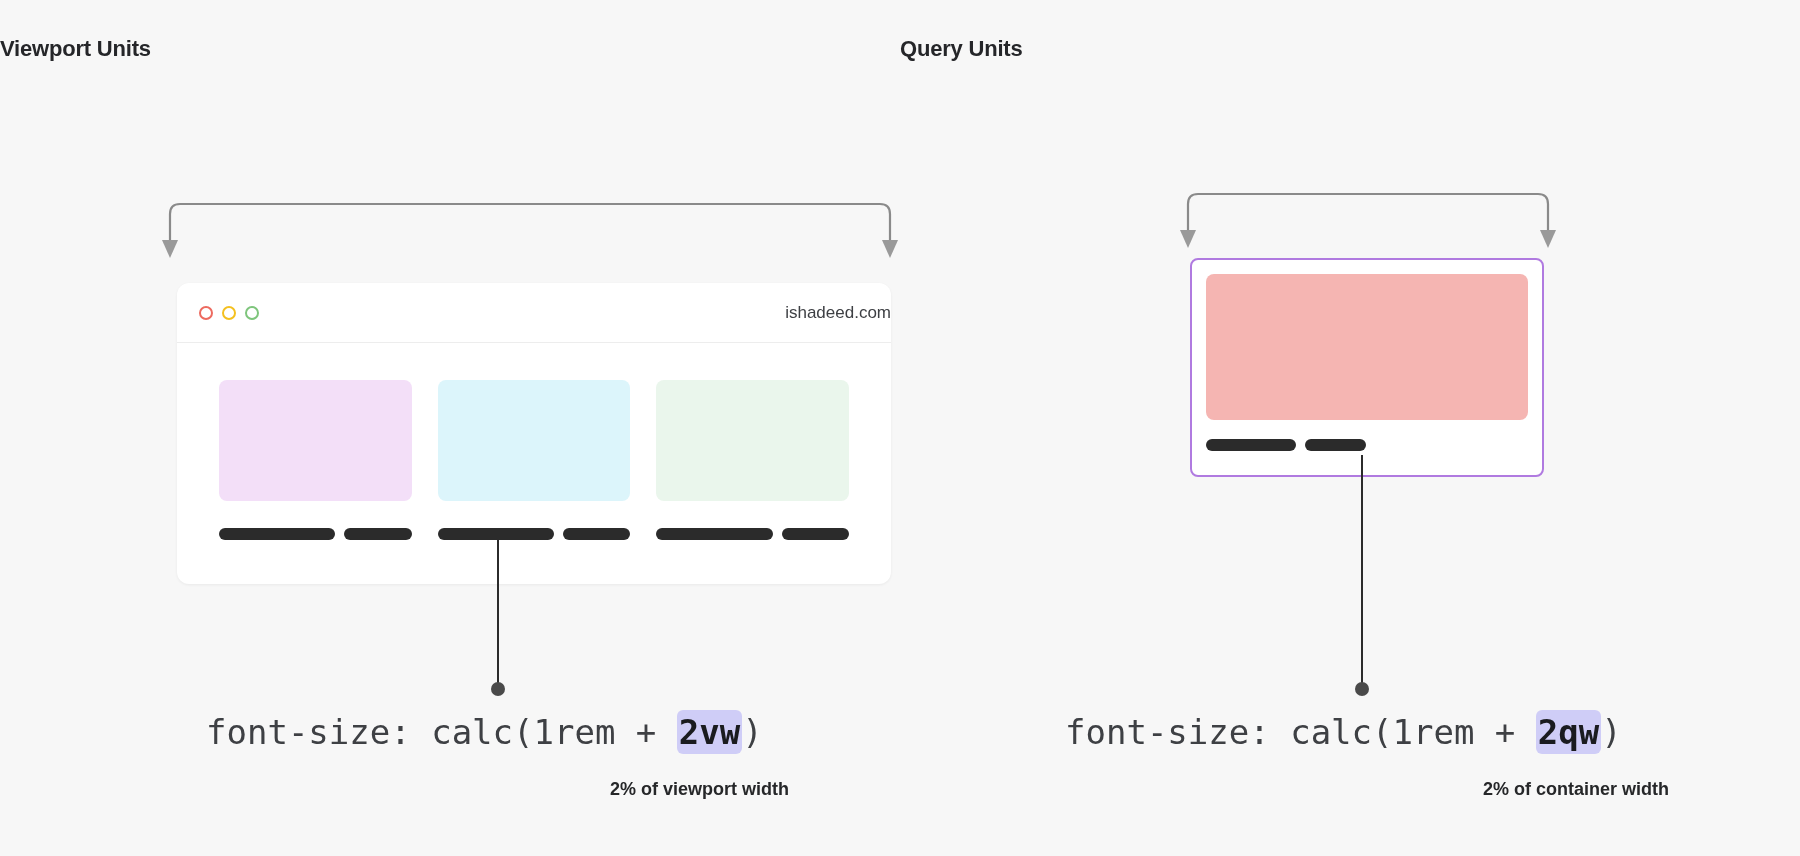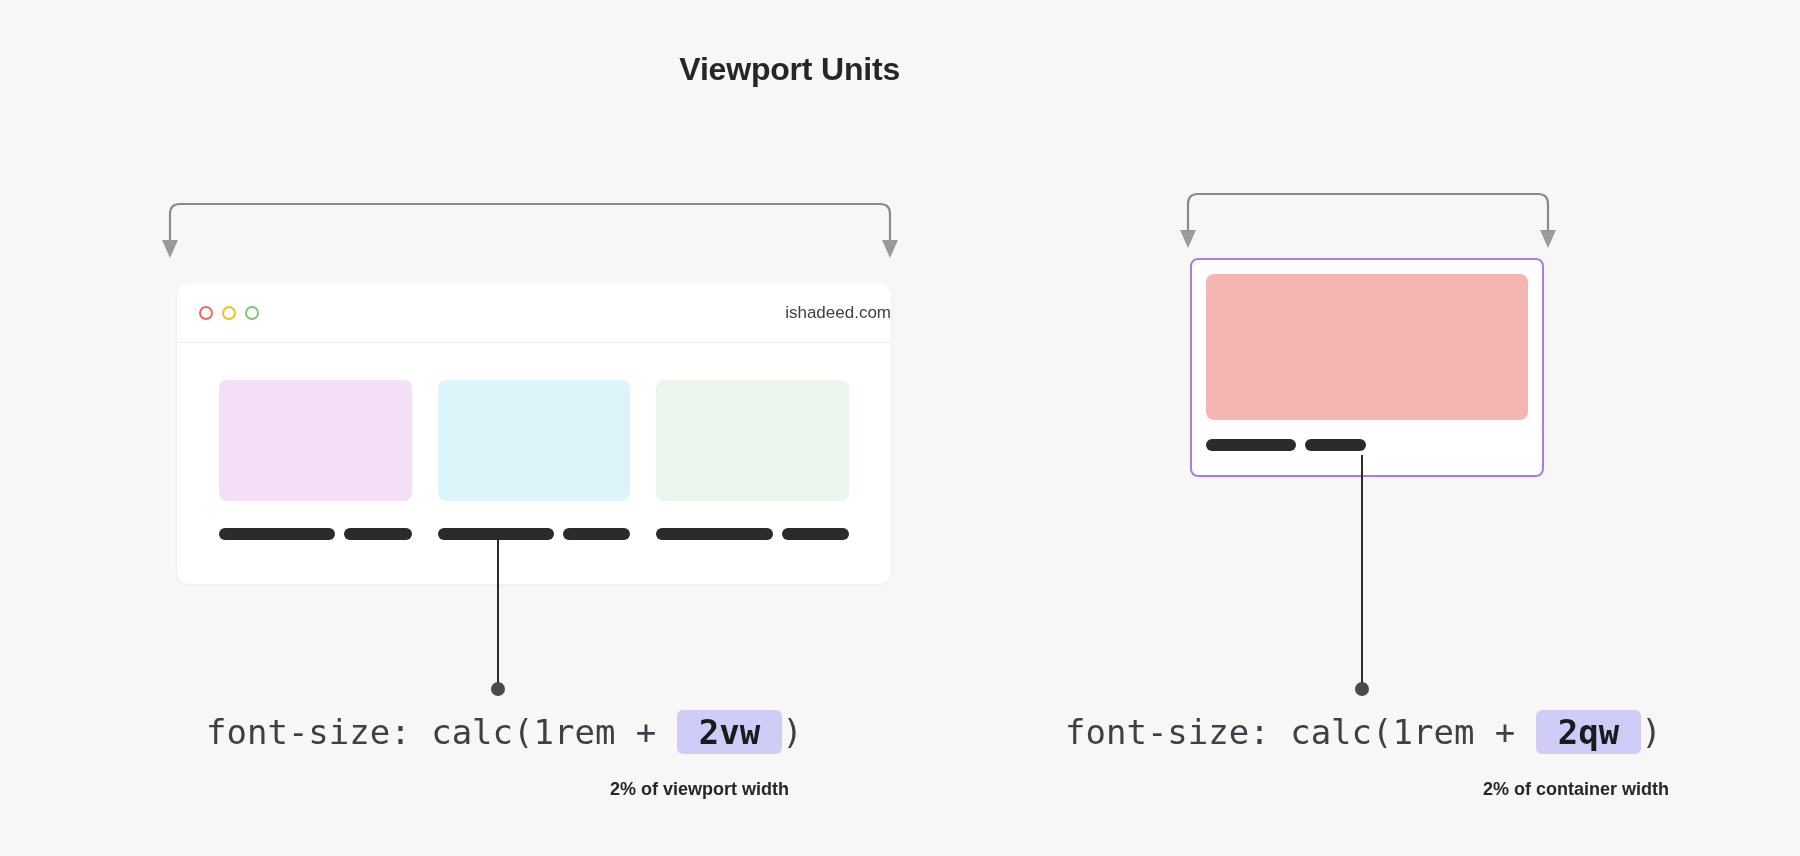--- a/index.html
+++ b/index.html
@@ -15,24 +15,24 @@
     -webkit-font-smoothing: antialiased;
   }
 
   .panel { position: absolute; top: 0; height: 856px; }
   .panel-left  { left: 0;    width: 900px; }
   .panel-right { left: 900px; width: 900px; }
 
   
   .panel-title {
     position: absolute;
-    top: 51px;
+    top: 36px;
     width: 100%;
-    text-align: right;
-    font-size: 32px;
+    text-align: left;
+    font-size: 22px;
     font-weight: 700;
     color: #252629;
     letter-spacing: -0.2px;
   }
 
   
   .bracket { position: absolute; }
   .bracket svg { display: block; overflow: visible; }
 
   .pill {
@@ -133,21 +133,21 @@
     position: absolute;
     font-family: "DejaVu Sans Mono", "Liberation Mono", monospace;
     font-size: 34px;
     color: #3e4044;
     white-space: nowrap;
     letter-spacing: 0px;
   }
   .code .hl {
     background: #cfcdf7;
     border-radius: 6px;
-    padding: 2px 22px;
+    padding: 2px 2px;
     font-weight: 700;
     color: #1a1b1f;
   }
 
   .caption {
     position: absolute;
     font-size: 18px;
     font-weight: 700;
     color: #262729;
     white-space: nowrap;
@@ -212,20 +212,21 @@
 
   <div class="code" style="left:206px; top:712px;">
     <span>font-size: calc(1rem + </span><span class="hl">2vw</span><span>)</span>
   </div>
 
   <div class="caption" style="left:610px; top:779px;">2% of viewport width</div>
 </div>
 
 <div class="panel panel-right">
 
+  <div class="panel-title">Query Units</div>
 
   <div class="bracket" style="left:278px; top:186px;">
     <svg width="380" height="70" viewBox="0 0 380 70" fill="none">
       <path d="M10 48 V18 Q10 8 20 8 H360 Q370 8 370 18 V48" stroke="#8a8a8a" stroke-width="2.2" fill="none"></path>
       <path d="M2 44 L18 44 L10 62 Z" fill="#9a9a9a"></path>
       <path d="M362 44 L378 44 L370 62 Z" fill="#9a9a9a"></path>
     </svg>
   </div>
 
 

